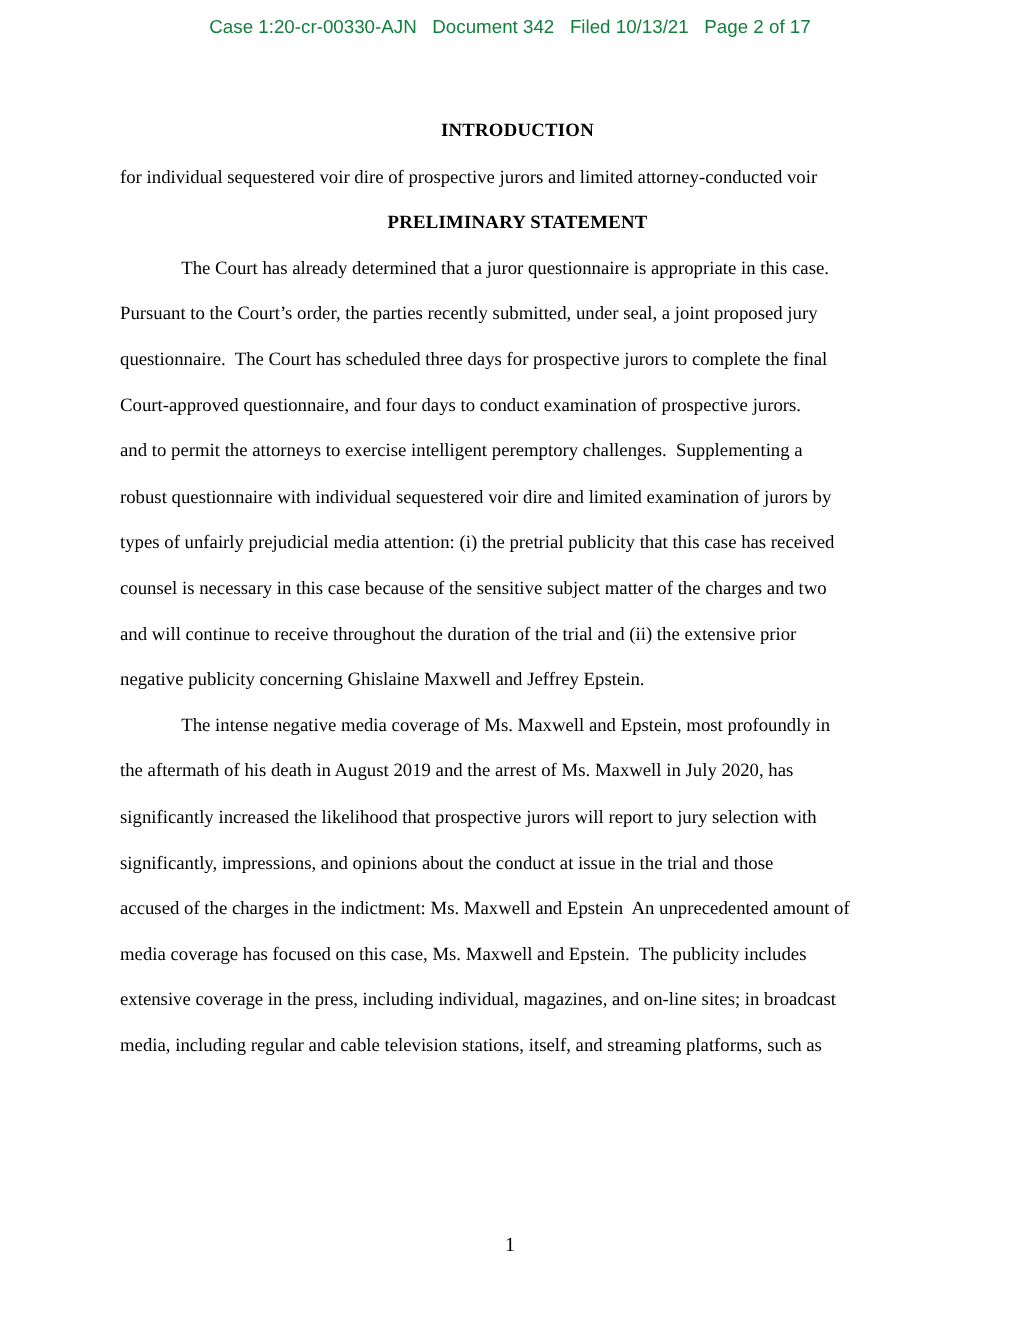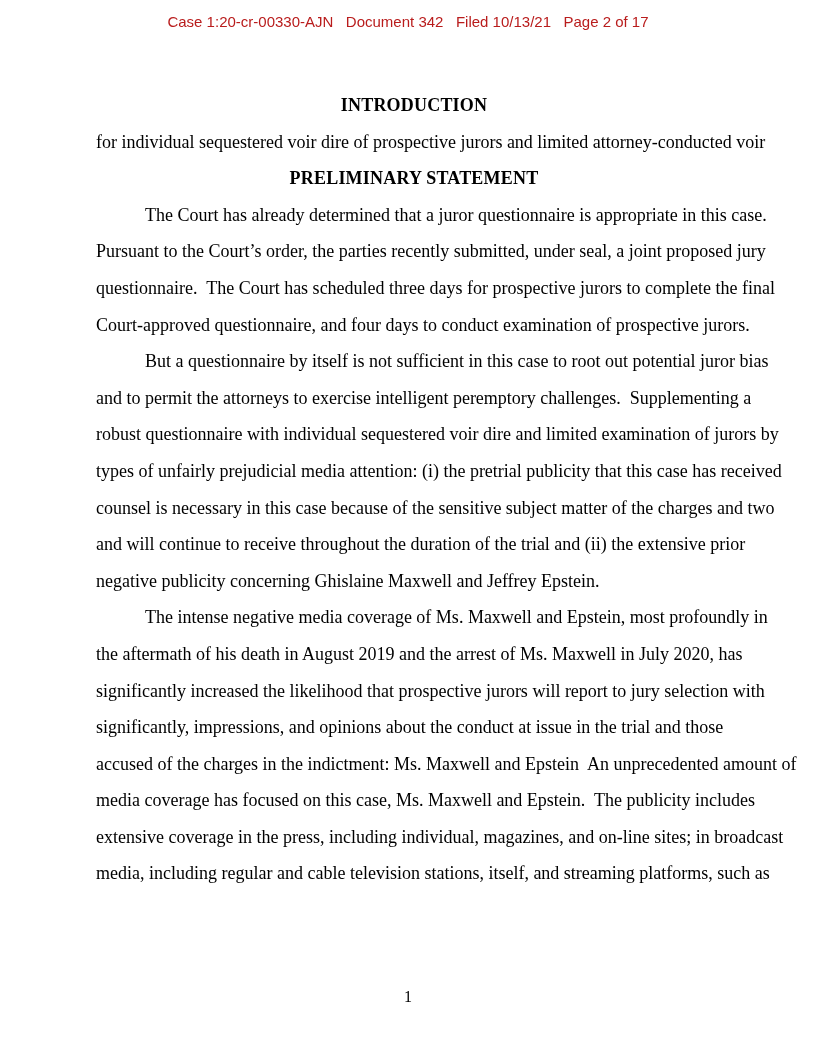--- a/index.html
+++ b/index.html
@@ -24,21 +24,21 @@
     text-align: center;
     font-family: "Liberation Sans", "DejaVu Sans", sans-serif;
     font-size: 15px;
     white-space: pre;
   }
   .doc-body {
     position: absolute;
     left: 96px;
     top: 87px;
     width: 636px;
-    font-size: 18px;
+    font-size: 15px;
   }
   .heading {
     height: 36.6px;
     line-height: 36.6px;
     text-align: center;
     font-weight: 700;
     white-space: pre;
     letter-spacing: 0.2px;
   }
   .line {
@@ -55,36 +55,35 @@
     left: 0;
     right: 0;
     text-align: center;
     font-size: 16px;
   }
 </style>
 </head>
 <body>
 
 <div class="page">
-  <div class="stamp" style="color: #b91c1c;">Case 1:20-cr-00330-AJN   Document 342   Filed 10/13/21   Page 2 of 17</div>
+  <div class="stamp" style="color: #15803d;">Case 1:20-cr-00330-AJN   Document 342   Filed 10/13/21   Page 2 of 17</div>
 
   <div class="doc-body">
       <div class="heading">INTRODUCTION</div>
       <div>
         <div class="line">for individual sequestered voir dire of prospective jurors and limited attorney-conducted voir</div>
       </div>
       <div class="heading">PRELIMINARY STATEMENT</div>
       <div>
         <div class="line first">The Court has already determined that a juror questionnaire is appropriate in this case.</div>
         <div class="line">Pursuant to the Court’s order, the parties recently submitted, under seal, a joint proposed jury</div>
         <div class="line">questionnaire.  The Court has scheduled three days for prospective jurors to complete the final</div>
         <div class="line">Court-approved questionnaire, and four days to conduct examination of prospective jurors.</div>
       </div>
       <div>
-        <div class="line first">But a questionnaire by itself is not sufficient in this case to root out potential juror bias</div>
         <div class="line">and to permit the attorneys to exercise intelligent peremptory challenges.  Supplementing a</div>
         <div class="line">robust questionnaire with individual sequestered voir dire and limited examination of jurors by</div>
         <div class="line">types of unfairly prejudicial media attention: (i) the pretrial publicity that this case has received</div>
         <div class="line">counsel is necessary in this case because of the sensitive subject matter of the charges and two</div>
         <div class="line">and will continue to receive throughout the duration of the trial and (ii) the extensive prior</div>
         <div class="line">negative publicity concerning Ghislaine Maxwell and Jeffrey Epstein.</div>
       </div>
       <div>
         <div class="line first">The intense negative media coverage of Ms. Maxwell and Epstein, most profoundly in</div>
         <div class="line">the aftermath of his death in August 2019 and the arrest of Ms. Maxwell in July 2020, has</div>

